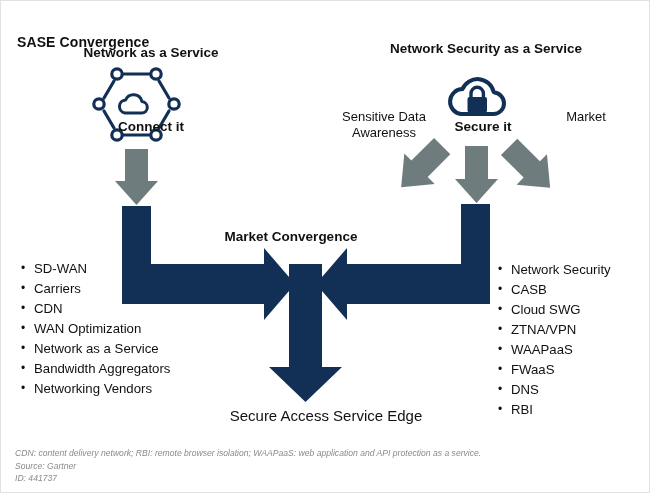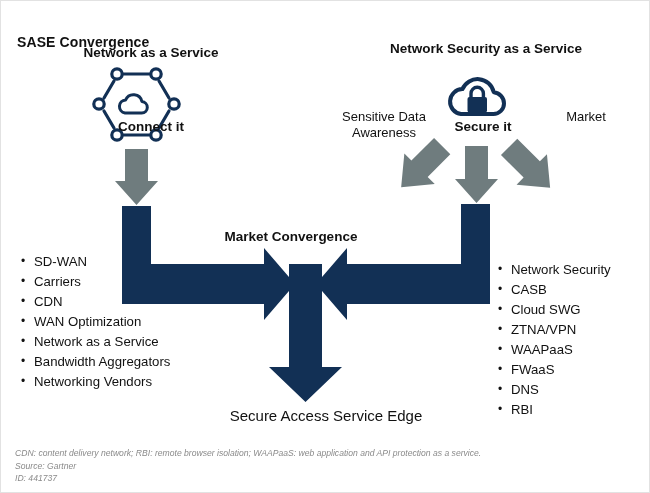--- a/index.html
+++ b/index.html
@@ -84,21 +84,21 @@
     position: relative;
     padding-left: 13px;
     white-space: nowrap;
   }
   .bullet-list li::before {
     content: "\2022";
     position: absolute;
     left: 0; top: -0.5px;
     font-size: 12px;
   }
-  #left-list  { left: 20px;  top: 251px; }
+  #left-list  { left: 20px;  top: 258px; }
   #right-list { left: 497px; top: 259px; }
 
   #footnote {
     position: absolute;
     left: 14px; top: 446px;
     width: 620px;
     font-size: 8.6px;
     line-height: 1.48;
     color: #8a8a8a;
     font-style: italic;

